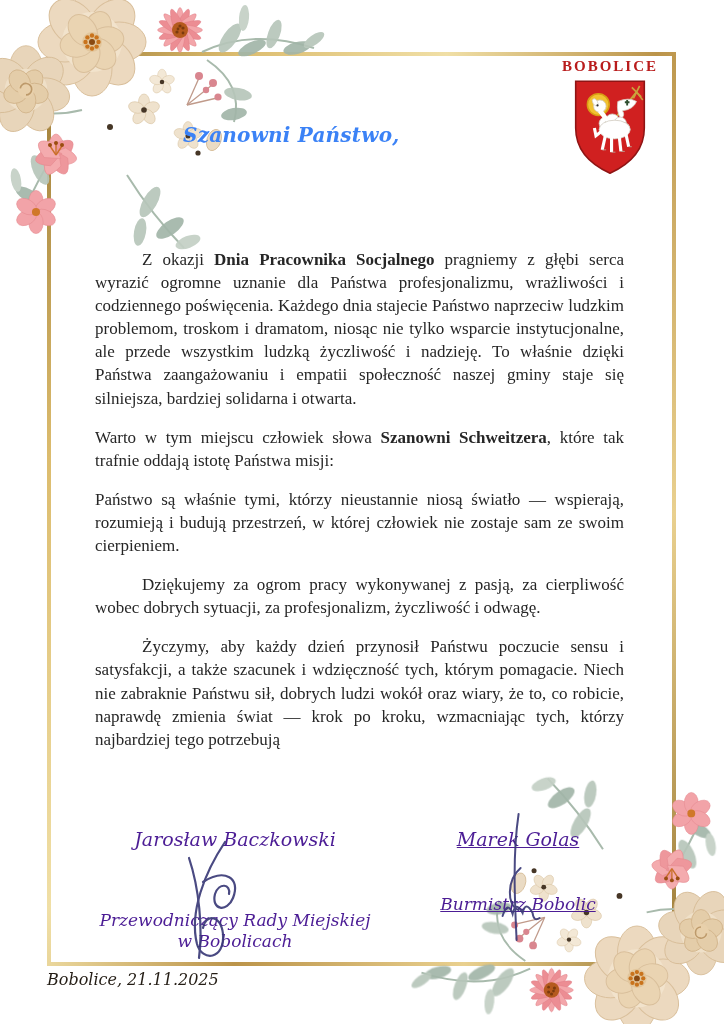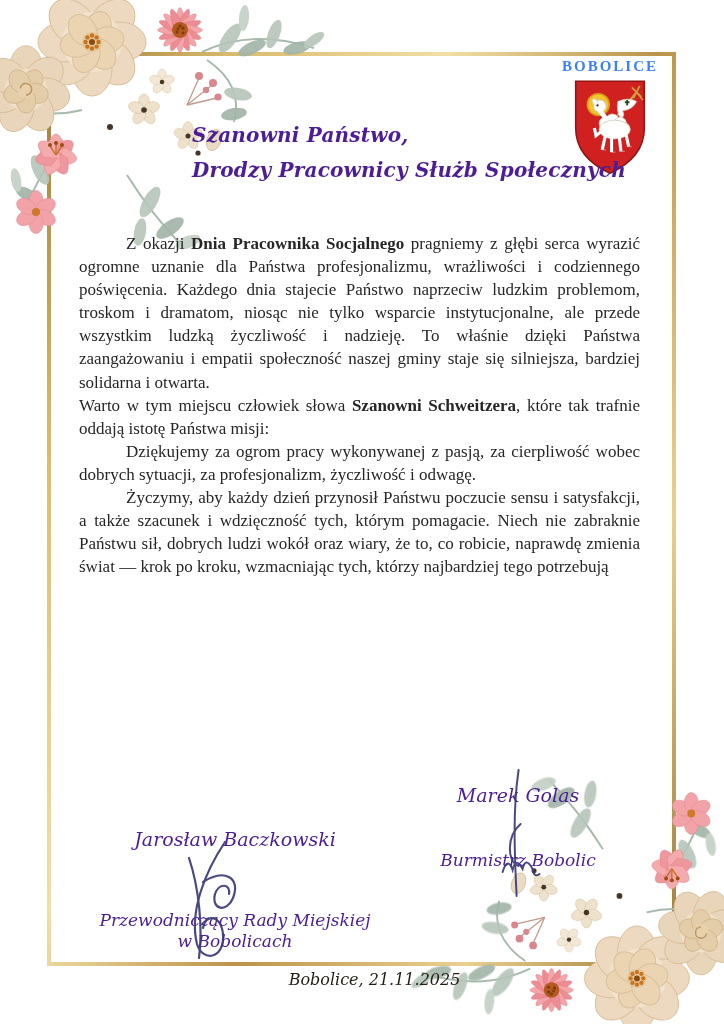--- a/index.html
+++ b/index.html
@@ -15,50 +15,50 @@
     z-index:1;
   }
   
   .floral{position:absolute;z-index:3;pointer-events:none;}
   .floral-tl{left:-8px;top:-10px;width:340px;height:280px;}
   .floral-br{right:-10px;bottom:-12px;width:330px;height:286px;transform:rotate(180deg);}
   
   .crest{position:absolute;left:560px;top:58px;width:100px;text-align:center;z-index:4;}
   .crest-label{
     font-family:"Liberation Serif",serif;font-size:15px;letter-spacing:2px;
-    color:#3b82f6;font-weight:600;margin-bottom:3px;
+    color:#b91c1c;font-weight:600;margin-bottom:3px;
   }
   
   .title-block{
-    position:absolute;left:192px;top:118px;z-index:4;
+    position:absolute;left:183px;top:118px;z-index:4;
     font-family:"DejaVu Serif",serif;font-style:italic;font-weight:bold;
-    font-size:20px;line-height:35px;color:#4c1d95;letter-spacing:.2px;
+    font-size:20px;line-height:35px;color:#3b82f6;letter-spacing:.2px;
   }
   
   .letter-body{
     position:absolute;left:79px;top:232px;width:561px;z-index:4;
     font-size:17px;line-height:23.1px;color:#262626;text-align:justify;
   }
-  .letter-body p{margin:0;}
+  .letter-body p{margin:16px;}
   .letter-body p.indent{text-indent:47px;}
   .letter-body b{font-weight:bold;}
   
   .sig-block{position:absolute;z-index:4;text-align:center;
     font-family:"DejaVu Serif",serif;font-style:italic;color:#4c1d95;}
   .sig-left{left:85px;top:828px;width:300px;}
-  .sig-right{left:398px;top:784px;width:240px;}
+  .sig-right{left:398px;top:828px;width:240px;text-decoration:underline;}
   .sig-name{font-size:19px;line-height:22px;}
   .sig-titles{margin-top:60px;font-size:17px;line-height:21px;}
   .sig-right .sig-titles{margin-top:44px;}
   .sig-ink{position:absolute;left:50%;opacity:.92;}
   .sig-left .sig-ink{top:10px;transform:translateX(-60%);}
   .sig-right .sig-ink{top:-16px;transform:translateX(-46%);}
   
   .dateline{
-    position:absolute;left:47px;top:970px;width:655px;text-align:center;z-index:4;
+    position:absolute;left:47px;top:970px;width:655px;z-index:4;
     font-family:"DejaVu Serif",serif;font-style:italic;font-size:16px;color:#241d15;
   }
 </style>
 </head>
 <body>
 
 <svg width="0" height="0" style="position:absolute">
   <defs>
     <g id="floral-cluster">
 
@@ -305,26 +305,26 @@
 
     <circle cx="37" cy="36" r="8" fill="#ffffff" stroke="#cfc9bd" stroke-width="1"></circle>
     <path d="M37,42 Q42,48 46,54" stroke="#ffffff" stroke-width="6" fill="none"></path>
     <ellipse cx="31" cy="31" rx="3" ry="5" fill="#ffffff" stroke="#cfc9bd" stroke-width="0.8" transform="rotate(-30 31 31)"></ellipse>
     <circle cx="34" cy="35" r="1.4" fill="#333333"></circle>
   </svg>
 </div>
 
 <div class="title-block">
   <div>Szanowni Państwo,</div>
-  <div>Drodzy Pracownicy Służb Społecznych</div>
 </div>
 
 <div class="letter-body">
     <p class="indent"><span>Z okazji </span><b>Dnia Pracownika Socjalnego</b><span> pragniemy z głębi serca wyrazić ogromne uznanie dla Państwa profesjonalizmu, wrażliwości i codziennego poświęcenia. Każdego dnia stajecie Państwo naprzeciw ludzkim problemom, troskom i dramatom, niosąc nie tylko wsparcie instytucjonalne, ale przede wszystkim ludzką życzliwość i nadzieję. To właśnie dzięki Państwa zaangażowaniu i empatii społeczność naszej gminy staje się silniejsza, bardziej solidarna i otwarta.</span></p>
     <p><span>Warto w tym miejscu człowiek słowa </span><b>Szanowni Schweitzera</b><span>, które tak trafnie oddają istotę Państwa misji:</span></p>
+    <p><span>Państwo są właśnie tymi, którzy nieustannie niosą światło — wspierają, rozumieją i budują przestrzeń, w której człowiek nie zostaje sam ze swoim cierpieniem.</span></p>
     <p class="indent"><span>Dziękujemy za ogrom pracy wykonywanej z pasją, za cierpliwość wobec dobrych sytuacji, za profesjonalizm, życzliwość i odwagę.</span></p>
     <p class="indent"><span>Życzymy, aby  każdy dzień przynosił Państwu poczucie sensu i satysfakcji, a także szacunek i wdzięczność tych, którym pomagacie. Niech nie  zabraknie Państwu sił, dobrych ludzi wokół oraz wiary, że to, co robicie, naprawdę zmienia świat — krok po kroku, wzmacniając tych, którzy najbardziej tego potrzebują</span></p>
   </div>
 
 <div class="sig-block sig-left">
   <div class="sig-name">Jarosław Baczkowski</div>
   <svg class="sig-ink" width="110" height="130" viewBox="0 0 110 130">
     <g fill="none" stroke="#3b3b78" stroke-width="2.2" stroke-linecap="round">
       <path d="M56,4 C36,34 20,74 28,106 C33,124 56,122 54,96 C52,76 36,76 34,90"></path>
       <path d="M34,44 C56,30 72,40 64,60 C58,75 42,72 46,56 C50,44 62,46 60,56"></path>

